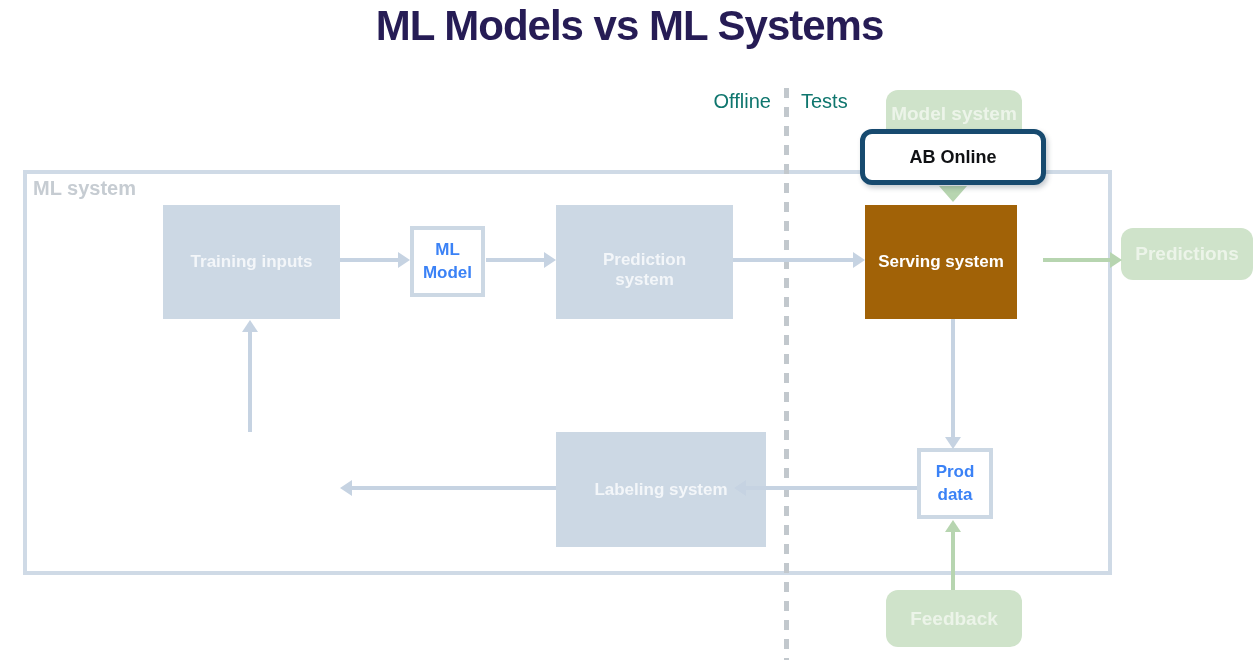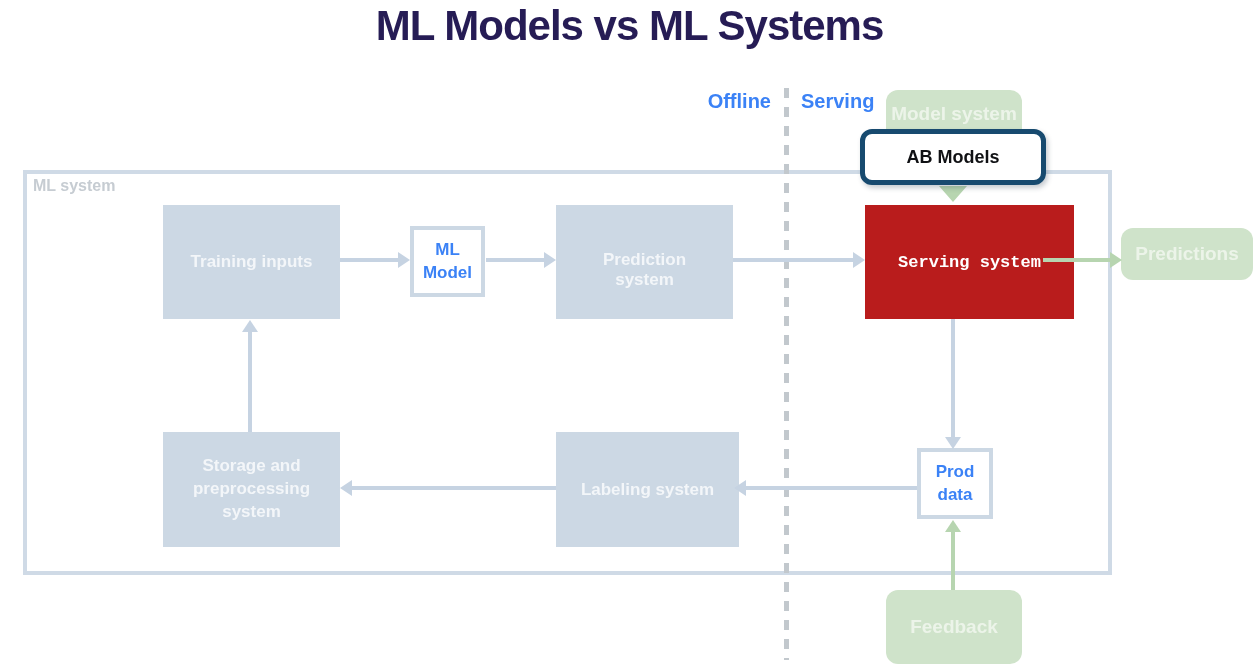--- a/index.html
+++ b/index.html
@@ -2,50 +2,50 @@
 <html><head>
 <meta charset="utf-8">
 <style>
   html,body{margin:0;padding:0;background:#ffffff;}
   body{font-family:"Liberation Sans","DejaVu Sans",sans-serif;}
   .canvas{position:relative;width:1259px;height:665px;background:#ffffff;overflow:hidden;}
 
   .title{position:absolute;top:2px;left:0;width:100%;text-align:center;
          font-size:42px;font-weight:700;letter-spacing:-1px;color:#261c55;white-space:nowrap;}
 
-  .region-label{position:absolute;top:90px;font-size:20px;font-weight:700;color:#3b82f6;}
+  .region-label{position:absolute;top:90px;font-size:20px;font-weight:400;color:#0f766e;}
   .offline{left:683px;width:88px;text-align:right;}
   .online{left:801px;}
 
   .divider{position:absolute;left:784px;top:88px;width:5px;height:572px;z-index:1;
            background:repeating-linear-gradient(to bottom,#c2c8cd 0px,#c2c8cd 10px,transparent 10px,transparent 19px);}
 
   .boundary{position:absolute;left:23px;top:170px;width:1081px;height:397px;
             border:4px solid #cfdae6;z-index:0;}
-  .boundary-label{position:absolute;left:33px;top:177px;font-size:16px;font-weight:600;color:#c6ccd2;z-index:2;}
+  .boundary-label{position:absolute;left:33px;top:177px;font-size:20px;font-weight:600;color:#c6ccd2;z-index:2;}
 
   .node{position:absolute;display:flex;align-items:center;justify-content:center;
         text-align:center;z-index:2;}
   .blue-box{background:#ccd8e4;color:#f3f6f9;font-size:17px;font-weight:600;}
   .outline-box{background:#ffffff;border:4px solid #ccd8e4;color:#3b82f6;
                font-size:17px;font-weight:600;line-height:1.3;}
   .green-box{background:#cfe3ca;border-radius:12px;color:#ecf4e9;font-size:19px;font-weight:600;}
 
   .training{left:163px;top:205px;width:177px;height:114px;}
   .ml-model{left:410px;top:226px;width:67px;height:63px;}
   .prediction{left:556px;top:205px;width:177px;height:114px;}
   .prediction .lbl{display:block;max-width:112px;margin-top:16px;}
-  .serving{left:865px;top:205px;width:209px;height:114px;background:#b91c1c;
-           color:#ffffff;font-size:17px;font-weight:700;z-index:2;font-family:Liberation Mono, monospace;}
+  .serving{left:865px;top:205px;width:152px;height:114px;background:#a16207;
+           color:#ffffff;font-size:17px;font-weight:700;z-index:2;}
   .predictions{left:1121px;top:228px;width:132px;height:52px;}
   .storage{left:163px;top:432px;width:177px;height:115px;}
   .storage .lbl{display:block;max-width:132px;line-height:1.35;}
-  .labeling{left:556px;top:432px;width:183px;height:115px;}
+  .labeling{left:556px;top:432px;width:210px;height:115px;}
   .prod-data{left:917px;top:448px;width:68px;height:63px;justify-content:flex-end;}
-  .feedback{left:886px;top:590px;width:136px;height:74px;}
+  .feedback{left:886px;top:590px;width:136px;height:57px;}
 
   .model-inputs{left:886px;top:90px;width:136px;height:80px;align-items:flex-start;
                 padding-top:13px;box-sizing:border-box;z-index:2;}
   .ab-tests{left:860px;top:129px;width:176px;height:46px;background:#ffffff;
             border:5px solid #174a6f;border-radius:12px;color:#101114;
             font-size:18px;font-weight:700;z-index:5;
             box-shadow:2px 3px 5px rgba(30,50,70,0.25);}
 
   .arrow{position:absolute;z-index:3;}
   .arrow.h{height:4px;}
@@ -77,21 +77,21 @@
       border-top:16px solid #b7d5b0;}
 </style>
 </head>
 <body>
 
 <div class="canvas">
 
   <div class="title">ML Models vs ML Systems</div>
 
   <div class="region-label offline">Offline</div>
-  <div class="region-label online">Serving</div>
+  <div class="region-label online">Tests</div>
   <div class="divider"></div>
 
   <div class="boundary"></div>
   <div class="boundary-label">ML system</div>
 
   <div class="node blue-box training">
     <span class="lbl">Training inputs</span>
   </div>
 
   <div class="node outline-box ml-model">
@@ -104,30 +104,27 @@
 
   <div class="node serving">
     <span class="lbl">Serving system</span>
   </div>
 
   <div class="node green-box model-inputs">
     <span class="lbl">Model system</span>
   </div>
 
   <div class="node ab-tests">
-    <span class="lbl">AB Models</span>
+    <span class="lbl">AB Online</span>
   </div>
 
   <div class="node green-box predictions">
     <span class="lbl">Predictions</span>
   </div>
 
-  <div class="node blue-box storage">
-    <span class="lbl">Storage and preprocessing system</span>
-  </div>
 
   <div class="node blue-box labeling">
     <span class="lbl">Labeling system</span>
   </div>
 
   <div class="node outline-box prod-data">
     <span class="lbl">Prod data</span>
   </div>
 
   <div class="node green-box feedback">

